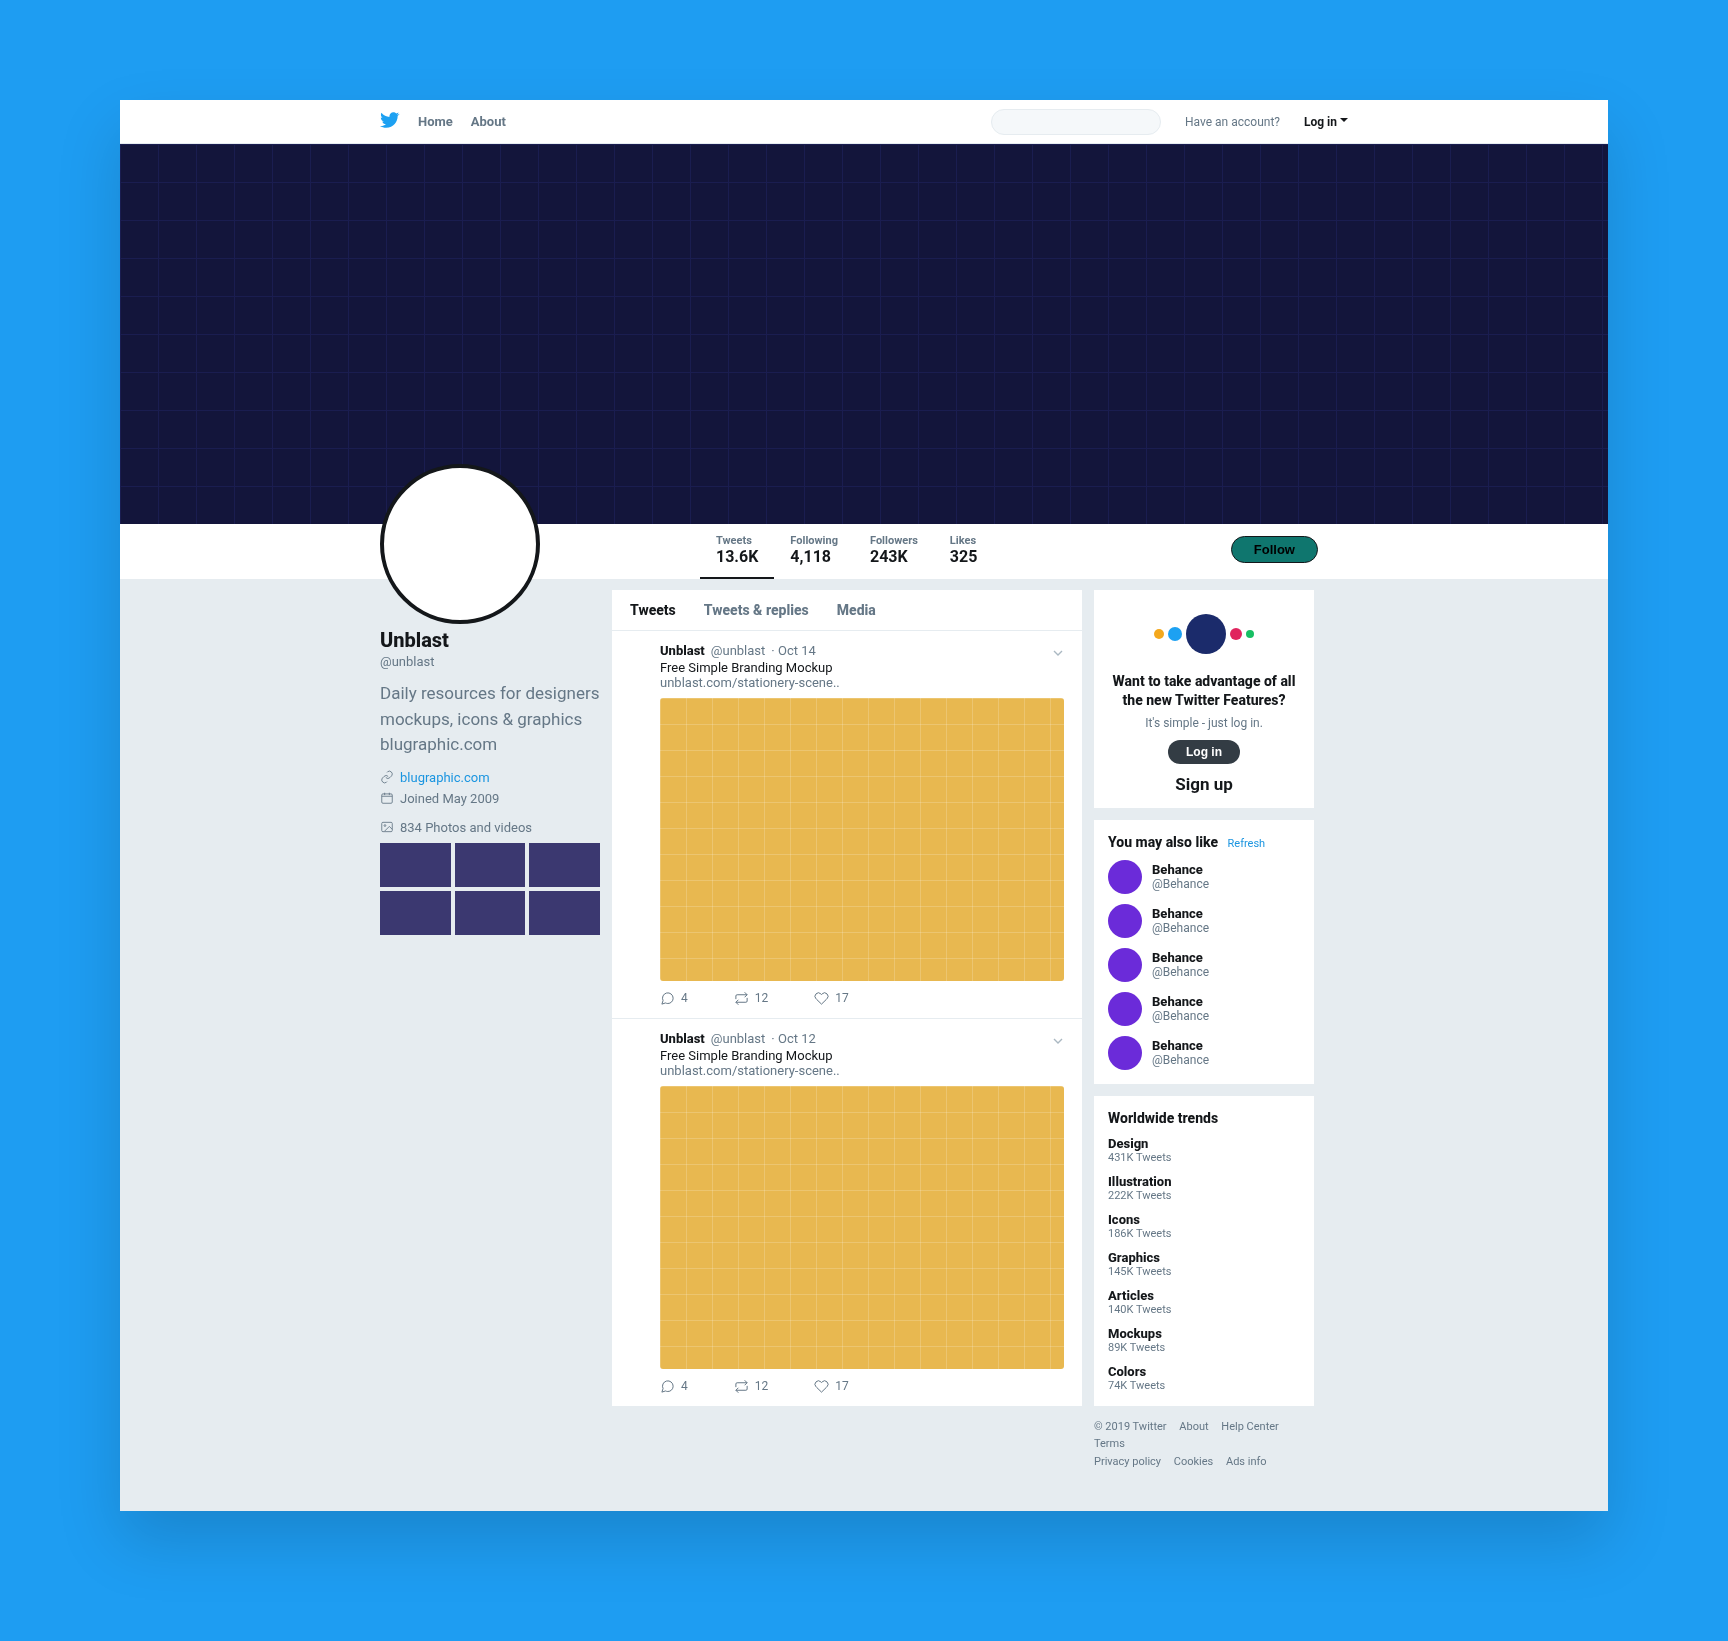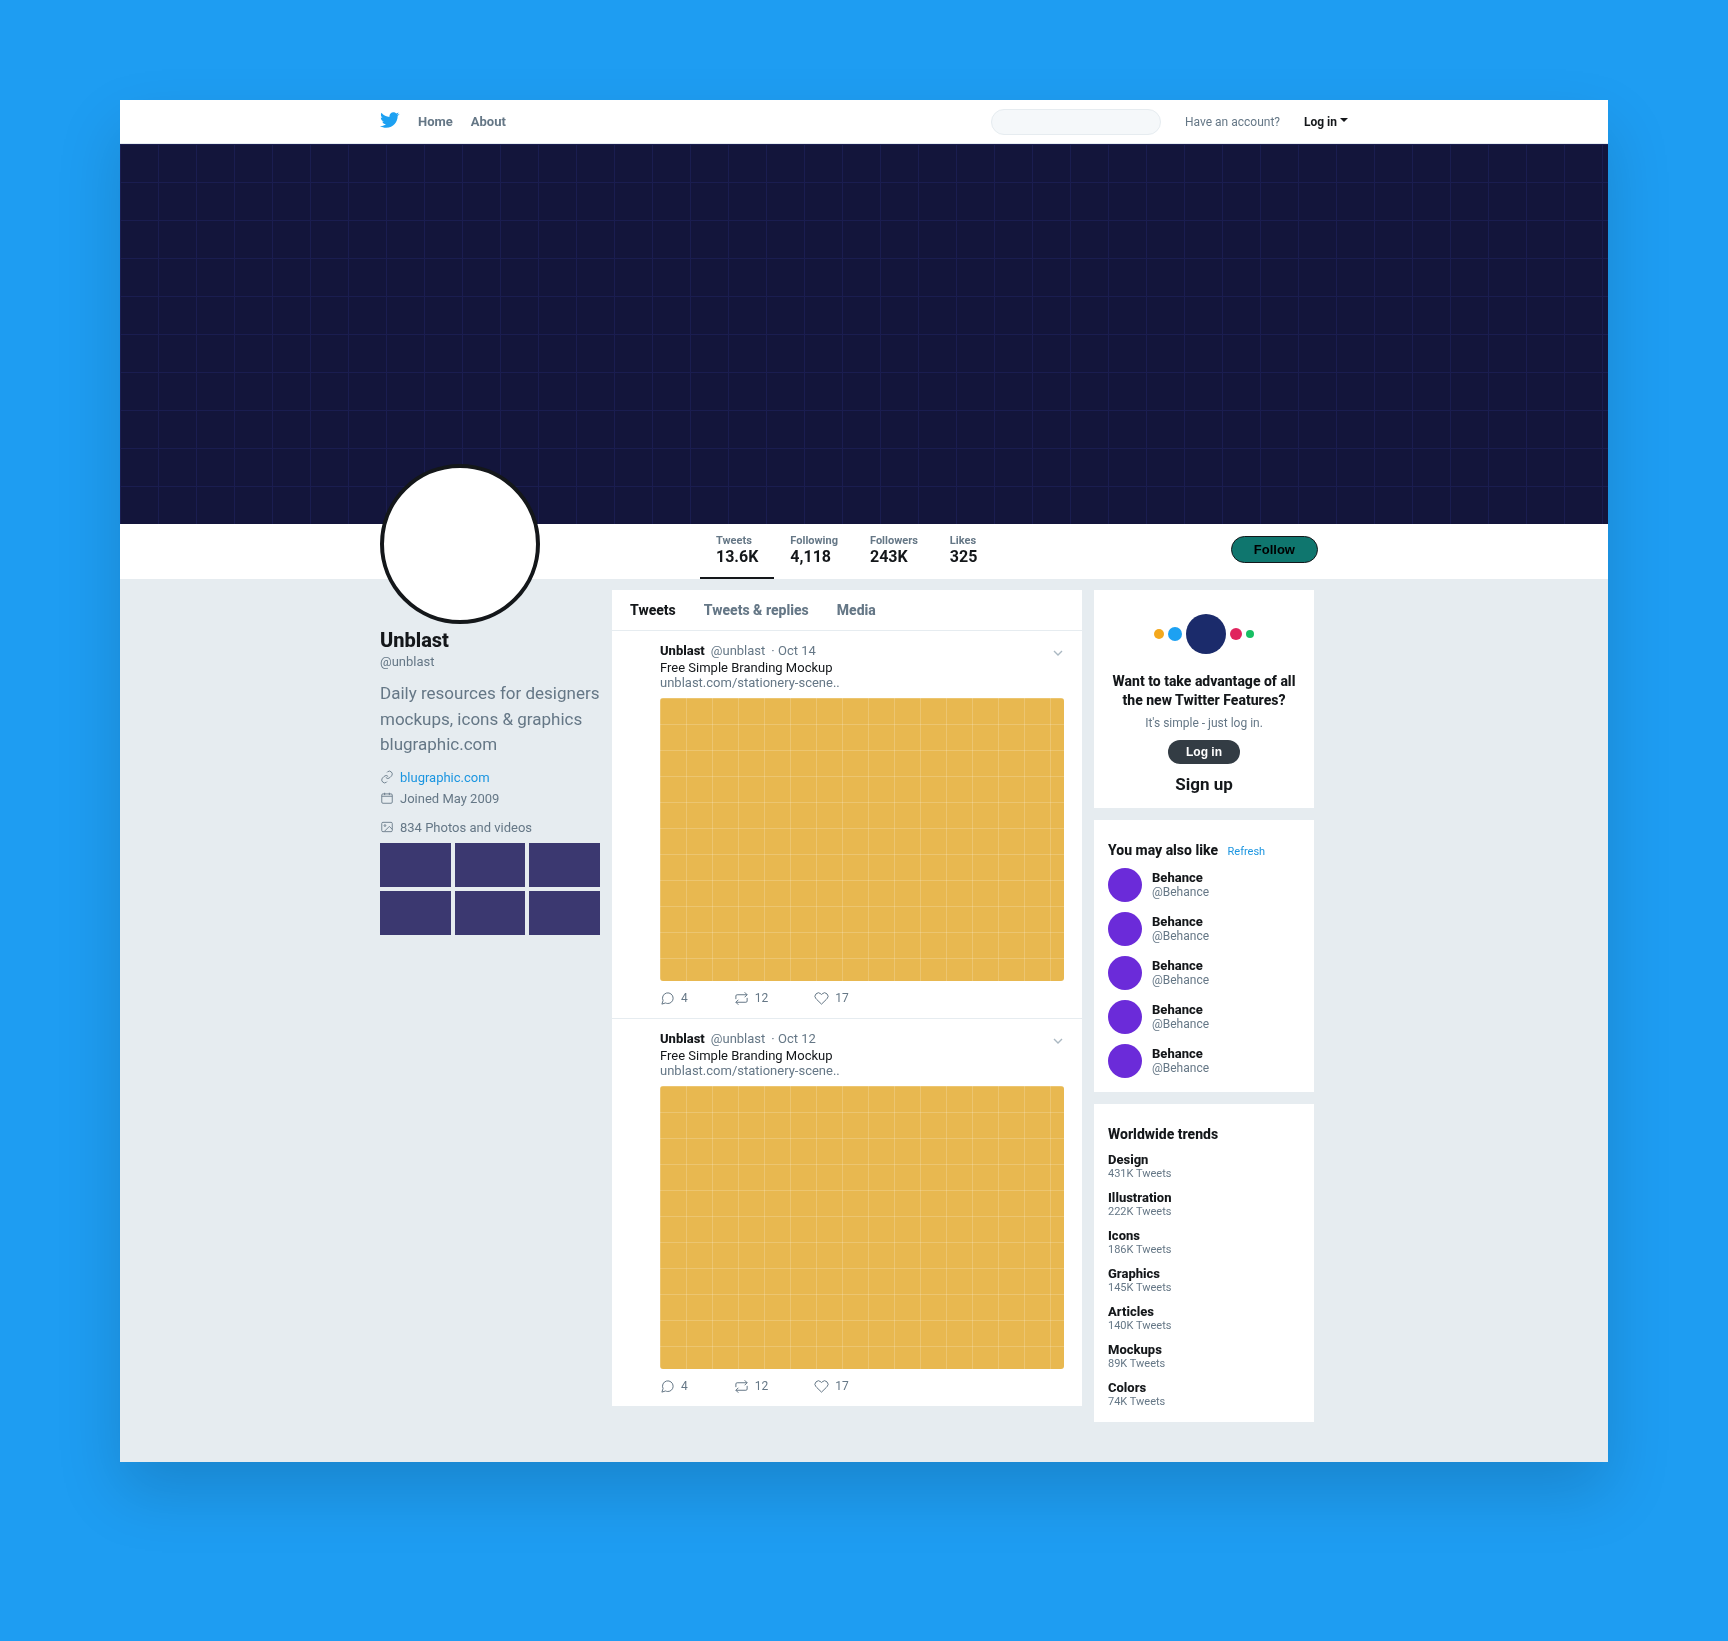--- a/index.html
+++ b/index.html
@@ -140,21 +140,21 @@
 .promo-art { height:60px; margin-bottom:8px; display:flex; justify-content:center; align-items:center; gap:4px; }
 .promo-art .dot { border-radius:50%; }
 .promo-title { font-weight:800; font-size:14px; text-align:center; line-height:1.35; }
 .promo-sub { color:#657786; font-size:12px; text-align:center; margin: 6px 0 10px; }
 .dark-btn {
   display:block; margin: 0 auto 10px; background:#333c44; color:#fff;
   border:none; border-radius:16px; padding:5px 18px; font-weight:700; font-size:12px; cursor:pointer;
 }
 .signup-link { text-align:center; font-weight:700; font-size:17px; cursor:pointer; }
 
-.panel-title { font-weight:800; font-size:14px;margin-top:8px; }
+.panel-title { font-weight:800; font-size:14px; }
 .panel-title .refresh { color:#1b95e0; font-weight:400; font-size:11px; margin-left:6px; cursor:pointer; }
 
 .suggest { display:flex; align-items:center; gap:10px; margin-top:10px; }
 .suggest-avatar { width:34px; height:34px; border-radius:50%; background:#6b2bd9; }
 .suggest-name { font-weight:800; font-size:13px; }
 .suggest-handle { color:#657786; font-size:12px; }
 
 .trend { margin-top:10px; }
 .trend-name { font-weight:800; font-size:13px; cursor:pointer; }
 .trend-count { color:#657786; font-size:11px; }
@@ -421,18 +421,27 @@
     <div class="trend-name">Mockups</div>
     <div class="trend-count">89K Tweets</div>
             </div>
             <div class="trend">
     <div class="trend-name">Colors</div>
     <div class="trend-count">74K Tweets</div>
             </div>
           </div>
       </div>
 
+      <div class="footer">
+        <span class="nohover">© 2019 Twitter</span>
+        <span>About</span>
+        <span>Help Center</span>
+        <span>Terms</span><br>
+        <span>Privacy policy</span>
+        <span>Cookies</span>
+        <span>Ads info</span>
+      </div>
 
     </div>
 
   </div>
 
 </div>
 
 </body></html>

